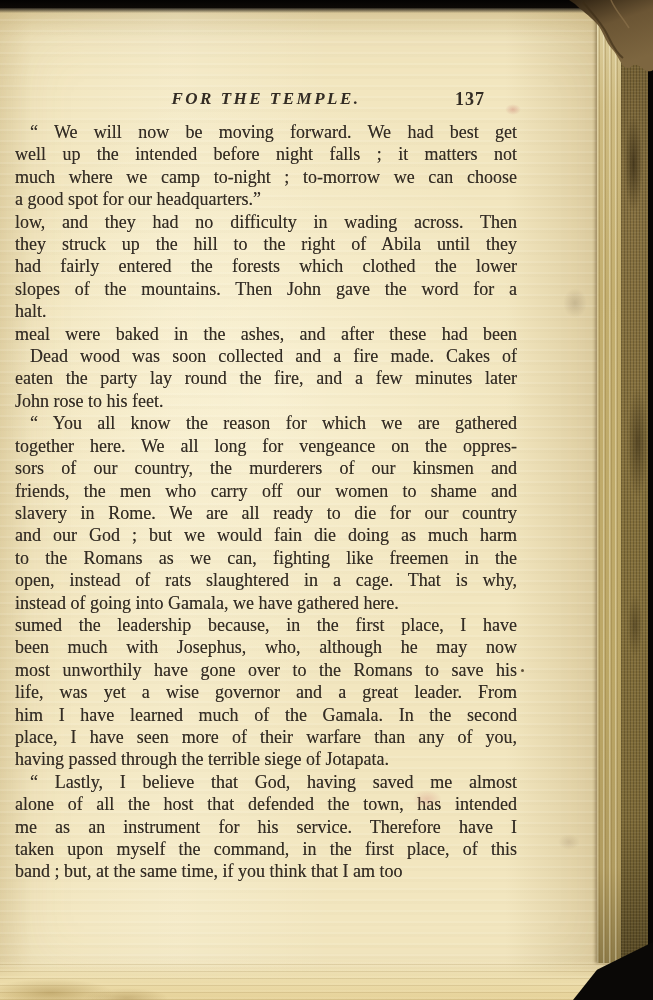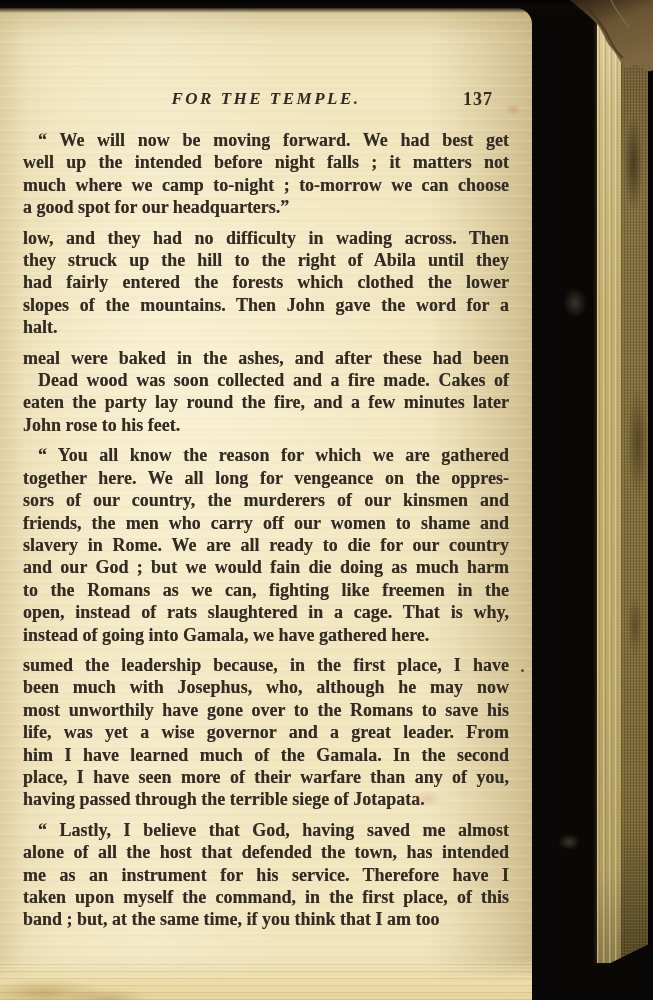--- a/index.html
+++ b/index.html
@@ -10,21 +10,21 @@
     --bg-black:#0a0806;
   }
   html,body{margin:0;padding:0;background:#000;}
   .scene{
     position:relative;width:653px;height:1000px;overflow:hidden;
     background:var(--bg-black);
     font-family:"Liberation Serif","DejaVu Serif",serif;
   }
   
   .page{
-    position:absolute;left:0;top:8px;width:532px;height:992px;
+    position:absolute;left:0;top:8px;width:632px;height:992px;
     background:
       radial-gradient(ellipse 60% 45% at 42% 38%, rgba(255,250,228,0.45), rgba(255,250,228,0) 70%),
       linear-gradient(90deg, rgba(208,186,132,0.28) 0%, rgba(208,186,132,0) 5%,
         rgba(255,252,236,0.22) 28%, rgba(255,252,236,0) 52%,
         rgba(198,176,120,0) 80%, rgba(186,162,108,0.5) 100%),
       linear-gradient(180deg, rgba(196,172,112,0.4) 0%, rgba(196,172,112,0) 3%),
       var(--page-cream);
     border-top-right-radius:16px;
     box-shadow:inset 0 0 70px rgba(150,125,70,0.22);
   }
@@ -84,28 +84,28 @@
   .stain-gray-b{left:558px;top:826px;width:22px;height:16px;
     background:radial-gradient(ellipse, rgba(168,148,118,0.32), rgba(168,148,118,0) 70%);}
   .speck{left:521px;top:661px;width:3px;height:3px;background:rgba(70,58,36,0.85);}
   
   .running-header{position:absolute;left:15px;top:81px;width:502px;height:24px;color:var(--ink);}
   .header-title{
     display:block;text-align:center;font-style:italic;font-weight:bold;
     font-size:17px;letter-spacing:2.5px;
   }
   .page-number{
-    position:absolute;right:24px;top:0;font-weight:bold;font-size:18px;letter-spacing:1px;
+    position:absolute;right:32px;top:0;font-weight:bold;font-size:18px;letter-spacing:1px;
   }
   .page-text{
     position:absolute;left:15px;top:113px;width:502px;
     font-size:18px;line-height:22.4px;color:var(--ink);
     text-shadow:0 0 0.5px rgba(51,44,36,0.55);
   }
-  .paragraph{margin:8px;font-weight:bold;}
+  .paragraph{margin:0;}
   .line{text-align:justify;text-align-last:justify;}
   .line.first{text-indent:15px;}
   .line.last{text-align-last:left;}
 </style>
 </head>
 <body>
 
 <div class="scene">
 
   <div class="page">

